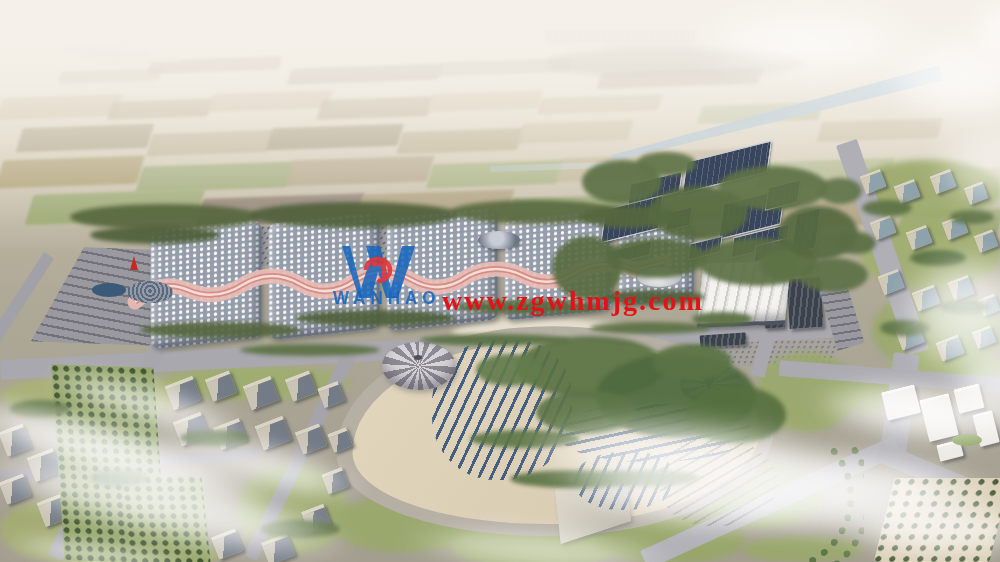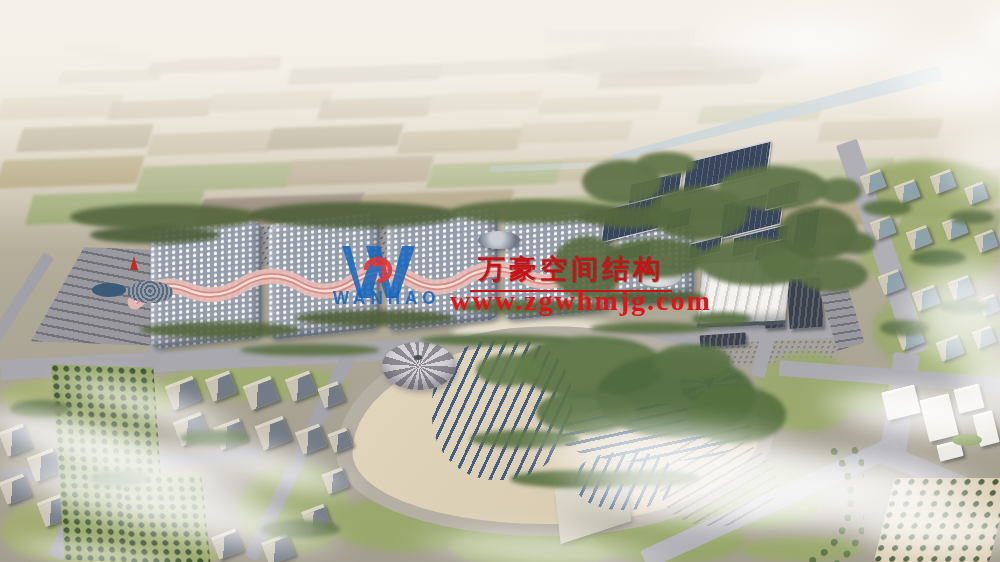--- a/index.html
+++ b/index.html
@@ -301,17 +301,16 @@
 
   <div class="layer" id="layer-watermark">
     <svg class="wm-logo" viewBox="0 0 85 62">
       <path d="M6 6 L14 6 L25 48 L34 20 L30 6 L44 6 L55 48 L66 6 L79 6 L62 58 L50 58 L42 32 L35 58 L23 58 Z" opacity=".92" style="fill: rgb(21, 101, 189);"></path>
       <g fill="none" stroke-width="4.5" opacity=".95" style="stroke: rgb(224, 50, 54);">
         <path d="M30 30 a12 11 0 1 1 12 11"></path>
         <path d="M36 24 h12 v13"></path>
       </g>
     </svg>
     <div class="wm-word" style="color: rgb(21, 101, 189);">WANHAO</div>
-    <div class="wm-title" style="color: rgb(197, 20, 24);">万豪空间结构</div>
-    <div class="wm-url" style="color: rgb(228, 18, 21); margin-left: 8px;">www.zgwhmjg.com</div>
+    <div class="wm-url" style="color: rgb(228, 18, 21);">www.zgwhmjg.com</div>
   </div>
 
 </div>
 
 </body></html>

